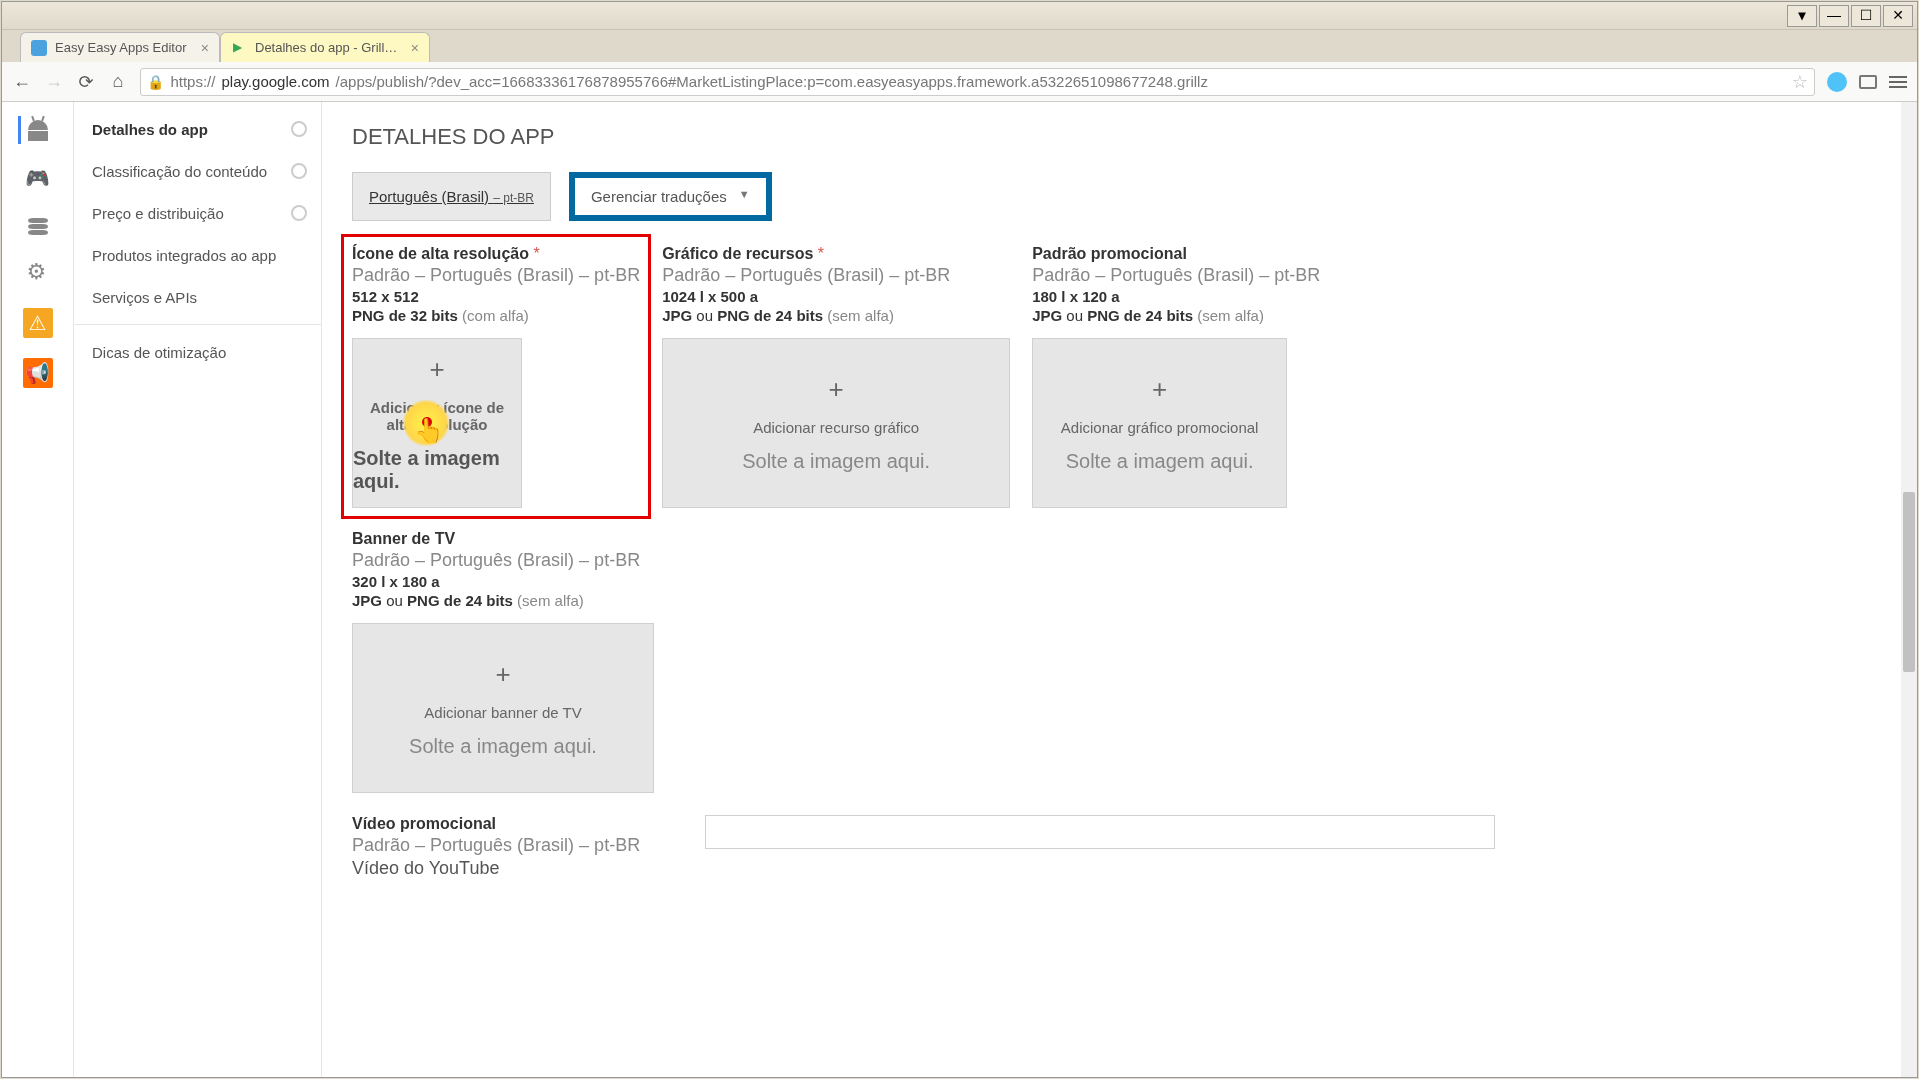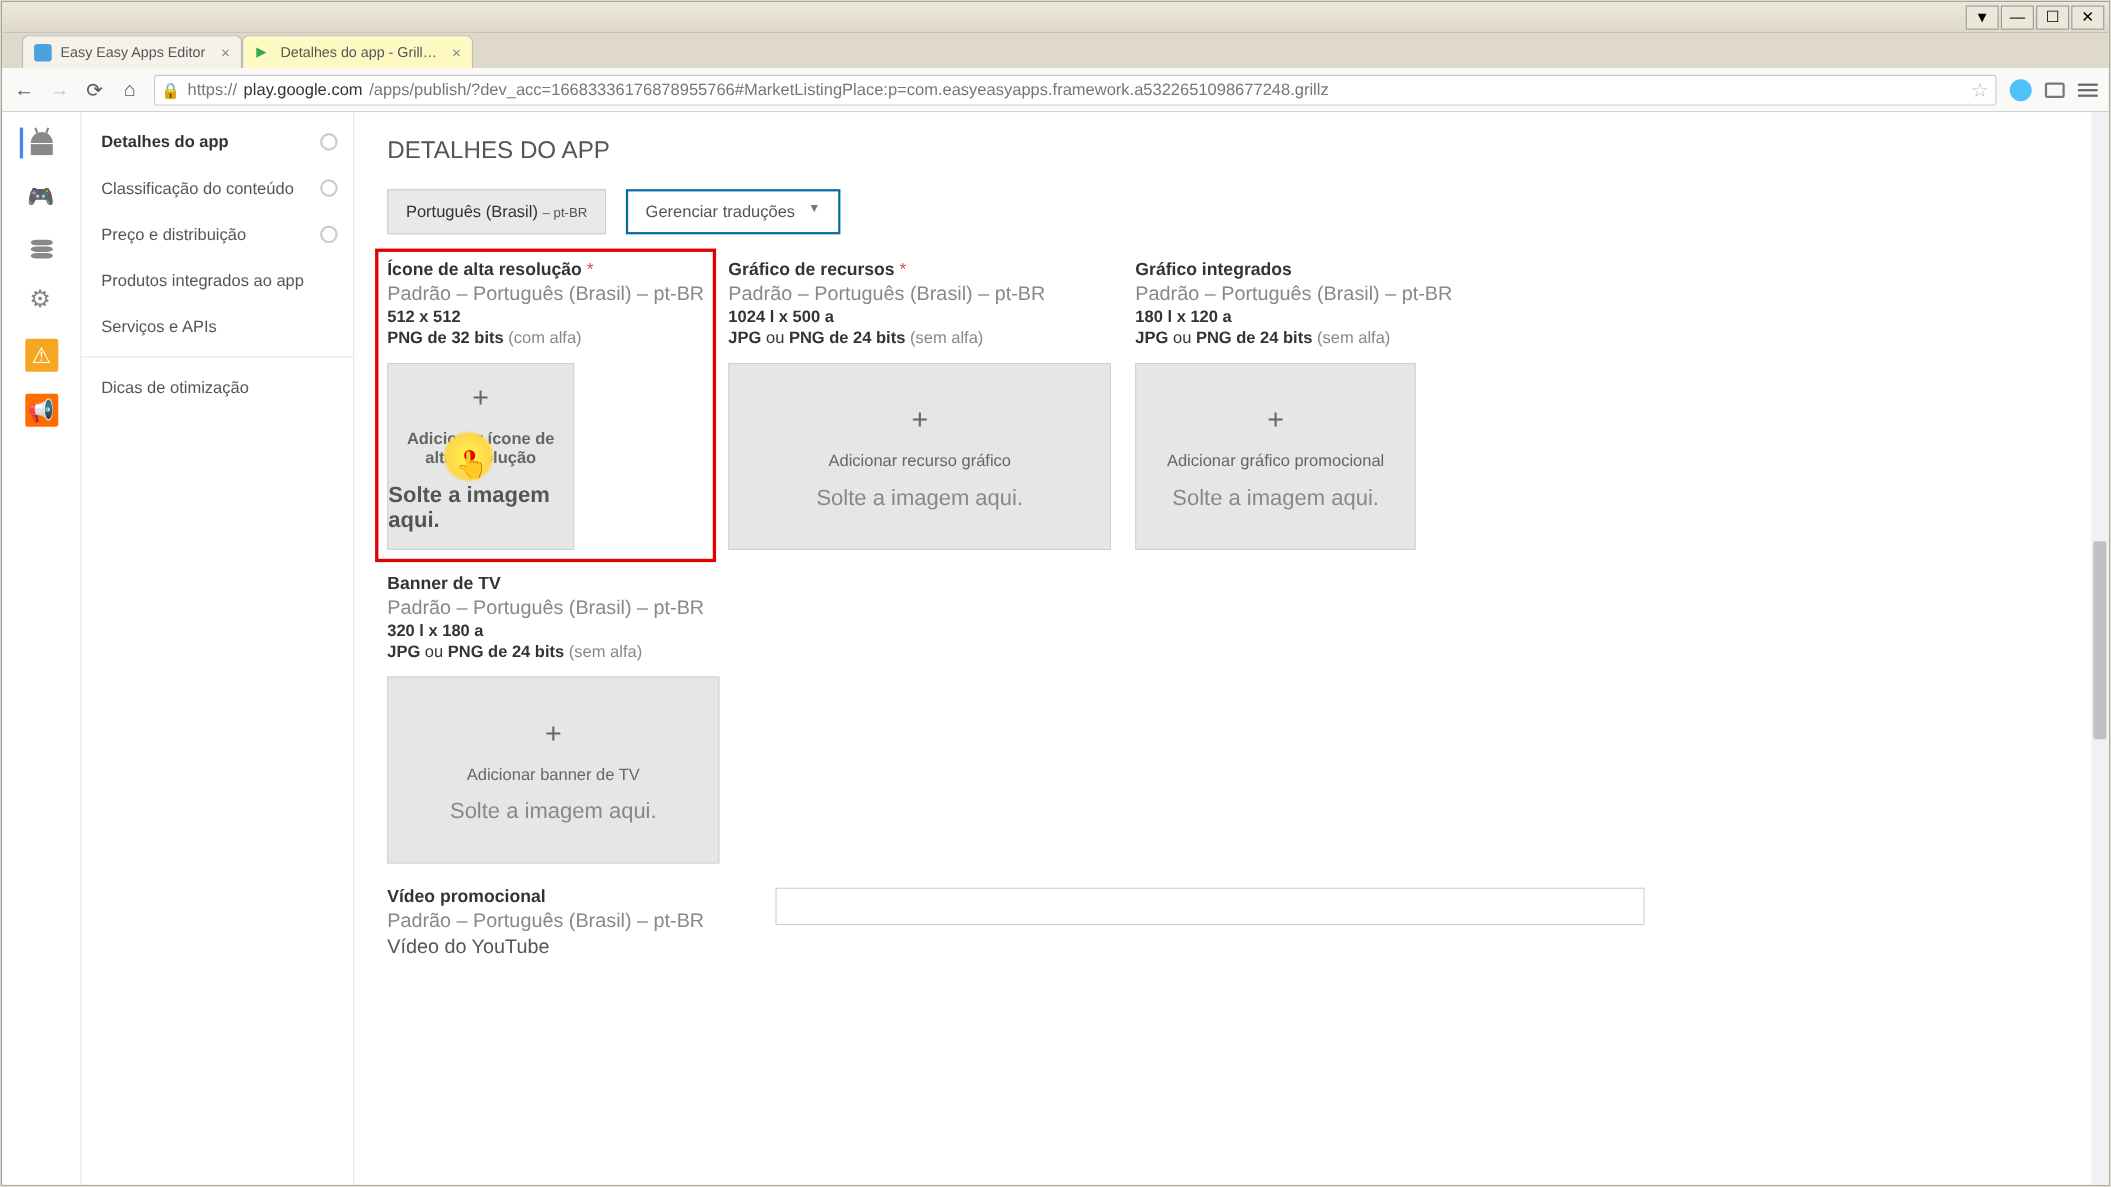--- a/index.html
+++ b/index.html
@@ -65,23 +65,23 @@
 .sidenav-item.active { font-weight: bold; color: #333; }
 .sidenav-item .check { position: absolute; right: 14px; width: 16px; height: 16px; border-radius: 50%; border: 2px solid #ccc; }
 .sidenav-item .check.done { background: #2ecc71; border-color: #2ecc71; }
 .sidenav-item .check.done::after { content: "✓"; color: #fff; font-size: 11px; position: absolute; left: 2px; top: -1px; }
 .sidenav-divider { height: 1px; background: #e5e5e5; margin: 6px 0; }
 
 
 .main { flex: 1; padding: 22px 30px; overflow-y: auto; }
 .page-title { font-size: 22px; color: #555; font-weight: normal; margin-bottom: 22px; }
 .lang-row { display: flex; gap: 18px; margin-bottom: 24px; }
-.lang-btn { border: 1px solid #ccc; background: #e9e9e9; padding: 10px 16px; font-size: 15px; color: #333; cursor: pointer; }
+.lang-btn { border: 1px solid #ccc; background: #e9e9e9; padding: 10px 16px; font-size: 15px; color: #333; cursor: pointer; text-decoration: underline; }
 .lang-btn .suffix { font-size: 12px; color: #555; }
-.manage-btn { border: 2px solid #0369a1; background: #fff; padding: 10px 16px; font-size: 15px; color: #555; cursor: pointer; display: flex; align-items: flex-start; gap: 12px; }
+.manage-btn { border: 6px solid #0369a1; background: #fff; padding: 10px 16px; font-size: 15px; color: #555; cursor: pointer; display: flex; align-items: flex-start; gap: 12px; }
 .manage-btn .caret { font-size: 11px; color: #777; }
 
 
 .asset-row { display: flex; gap: 22px; margin-bottom: 22px; flex-wrap: wrap; }
 .asset-block { display: flex; flex-direction: column; }
 .asset-title { font-size: 16px; color: #333; font-weight: bold; }
 .asset-title .req { color: #d9534f; font-weight: normal; }
 .asset-sub { font-size: 18px; color: #888; margin-top: 2px; }
 .asset-dim { font-size: 15px; color: #333; font-weight: bold; margin-top: 2px; }
 .asset-format { font-size: 15px; color: #333; margin-top: 2px; }
@@ -254,21 +254,21 @@
           </div>
           <div class="dropzone" style="width:348px; height:170px;">
             <div class="plus">+</div>
             <div class="action">Adicionar recurso gráfico</div>
             <div class="drop">Solte a imagem aqui.</div>
           </div>
         </div>
 
         <div class="asset-block">
           <div class="asset-title">
-            <span>Gráfico integrados</span>
+            <span>Padrão promocional</span>
           </div>
           <div class="asset-sub">Padrão – Português (Brasil) – pt-BR</div>
           <div class="asset-dim">180 l x 120 a</div>
           <div class="asset-format">
             <span class="bold">JPG</span>
             <span>ou</span>
             <span class="bold">PNG de 24 bits</span>
             <span class="muted">(sem alfa)</span>
           </div>
           <div class="dropzone" style="width:255px; height:170px;">

